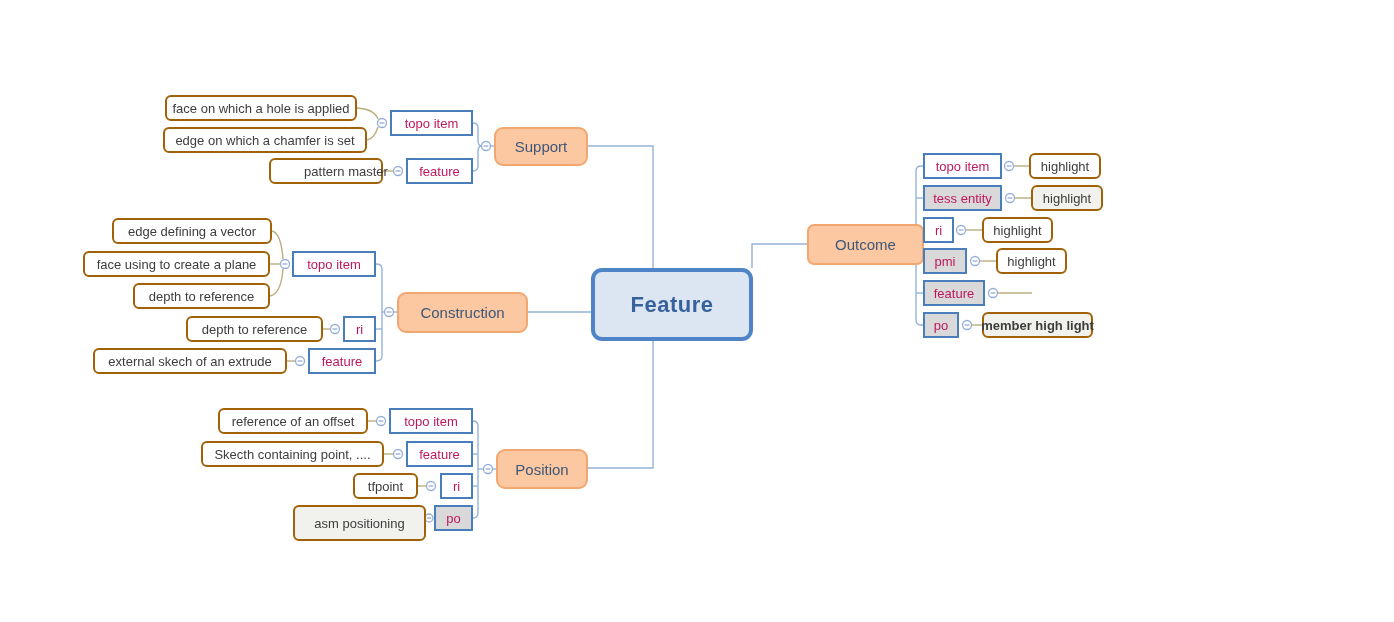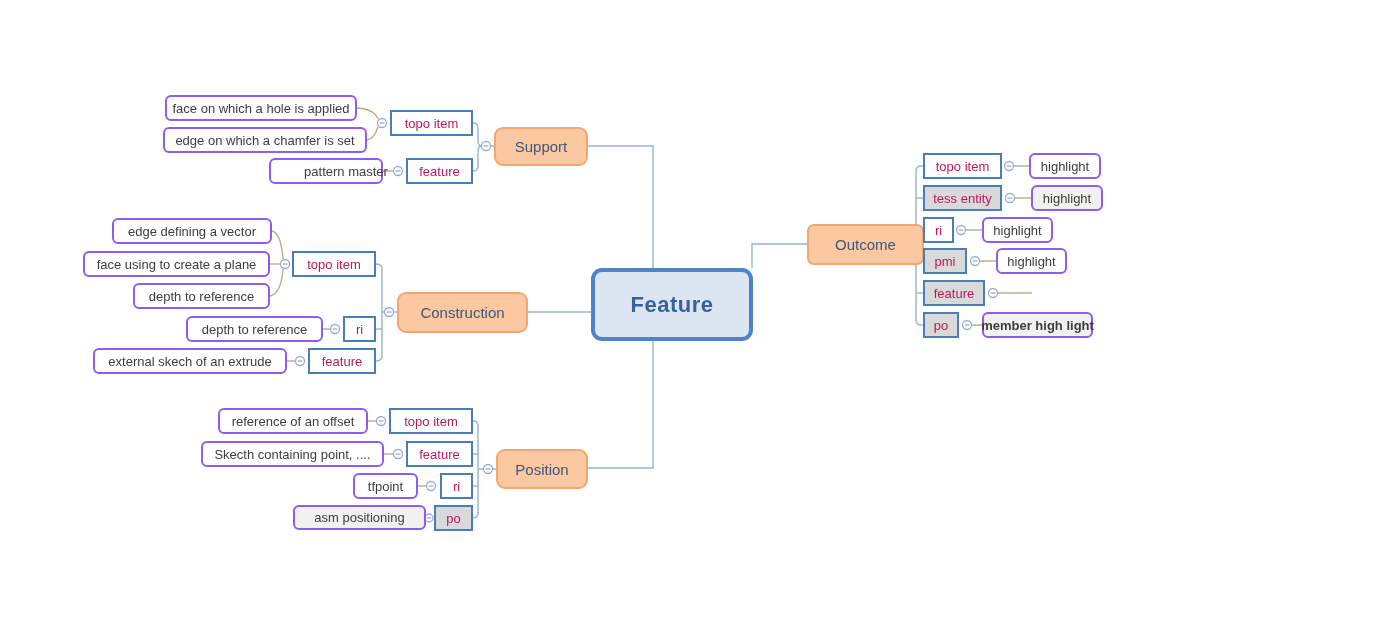--- a/index.html
+++ b/index.html
@@ -37,21 +37,21 @@
   .sub{
     background:#ffffff;
     border:2px solid #4a7ebb;
     border-radius:0;
     color:#be185d;
     font-size:13px;
   }
   .sub.gray{background:#d9d9d9;}
   .leaf{
     background:#ffffff;
-    border:2px solid #8b5cf6;
+    border:2px solid #a16207;
     border-radius:6px;
     color:#3d3d3d;
     font-size:13px;
   }
   .leaf.gray{background:#f1f1ee;}
 </style>
 </head>
 <body>
 
 <div class="canvas">
@@ -209,21 +209,21 @@
   <div class="node leaf" style="left:93px;top:348px;width:194px;height:26px;">external skech of an extrude</div>
 
   <div class="node topic" style="left:496px;top:449px;width:92px;height:40px;">Position</div>
   <div class="node sub" style="left:389px;top:408px;width:84px;height:26px;">topo item</div>
   <div class="node leaf" style="left:218px;top:408px;width:150px;height:26px;">reference of an offset</div>
   <div class="node sub" style="left:406px;top:441px;width:67px;height:26px;">feature</div>
   <div class="node leaf" style="left:201px;top:441px;width:183px;height:26px;">Skecth containing point, ....</div>
   <div class="node sub" style="left:440px;top:473px;width:33px;height:26px;">ri</div>
   <div class="node leaf" style="left:353px;top:473px;width:65px;height:26px;">tfpoint</div>
   <div class="node sub gray" style="left:434px;top:505px;width:39px;height:26px;">po</div>
-  <div class="node leaf gray" style="left:293px;top:505px;width:133px;height:25px;">asm positioning</div>
+  <div class="node leaf gray" style="left:293px;top:505px;width:133px;height:36px;">asm positioning</div>
 
   <div class="node topic" style="left:807px;top:224px;width:117px;height:41px;border-radius:7px;">Outcome</div>
   <div class="node sub" style="left:923px;top:153px;width:79px;height:26px;">topo item</div>
   <div class="node leaf" style="left:1029px;top:153px;width:72px;height:26px;">highlight</div>
   <div class="node sub gray" style="left:923px;top:185px;width:79px;height:26px;">tess entity</div>
   <div class="node leaf gray" style="left:1031px;top:185px;width:72px;height:26px;">highlight</div>
   <div class="node sub" style="left:923px;top:217px;width:31px;height:26px;">ri</div>
   <div class="node leaf" style="left:982px;top:217px;width:71px;height:26px;">highlight</div>
   <div class="node sub gray" style="left:923px;top:248px;width:44px;height:26px;">pmi</div>
   <div class="node leaf" style="left:996px;top:248px;width:71px;height:26px;">highlight</div>

